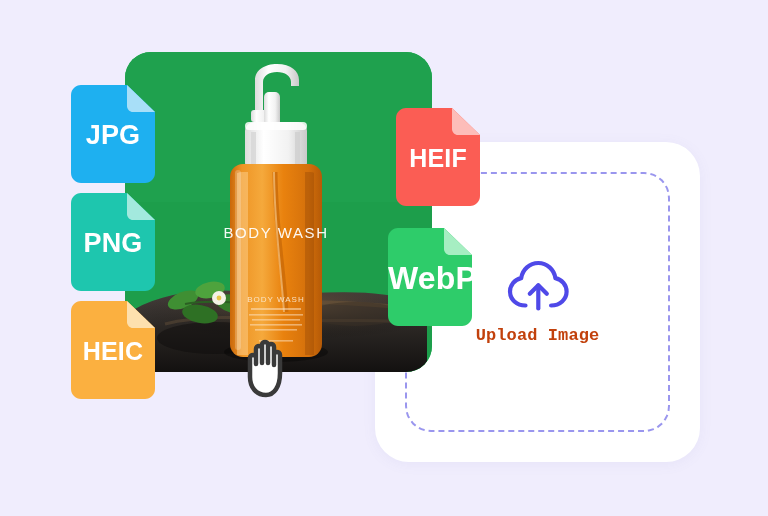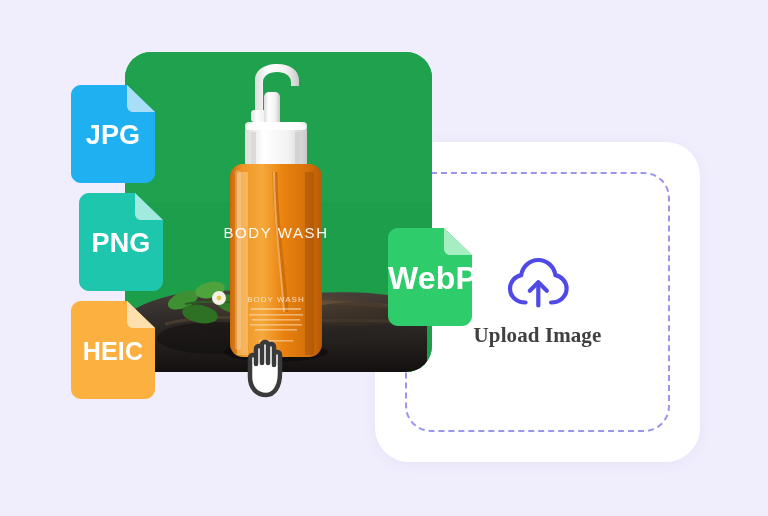--- a/index.html
+++ b/index.html
@@ -46,25 +46,25 @@
     justify-content: center;
     gap: 14px;
     box-sizing: border-box;
   }
   .cloud-upload-icon {
     width: 66px;
     height: 52px;
     display: block;
   }
   .upload-label {
-    font-size: 21px;
+    font-size: 17px;
     font-weight: 600;
-    color: #404040;
+    color: #c2410c;
     letter-spacing: .1px;
-    font-family: Liberation Serif, serif;
+    font-family: Liberation Mono, monospace;
   }
 
   
   .photo-card {
     position: absolute;
     left: 125px;
     top: 52px;
     width: 307px;
     height: 320px;
     border-radius: 26px;
@@ -95,21 +95,21 @@
     right: 0;
     top: 50%;
     transform: translateY(-46%);
     text-align: center;
     color: #ffffff;
     font-weight: 700;
     font-family: "Liberation Sans", sans-serif;
     letter-spacing: .2px;
   }
   .badge-jpg  { left: 71px;  top: 85px;  }
-  .badge-png  { left: 79px;  top: 193px; }
+  .badge-png  { left: 71px;  top: 193px; }
   .badge-heic { left: 71px;  top: 301px; }
   .badge-heif { left: 396px; top: 108px; }
   .badge-webp { left: 388px; top: 228px; }
 
   .badge-jpg  .badge-text { font-size: 27px; text-align: center; }
   .badge-png  .badge-text { font-size: 27px; }
   .badge-heic .badge-text { font-size: 25px; }
   .badge-heif .badge-text { font-size: 25px; }
   .badge-webp .badge-text { font-size: 32px; }
 </style>
@@ -250,20 +250,28 @@
 
   <div class="file-badge badge-heic">
     <svg viewBox="0 0 84 98">
       <path d="M10 0 L56 0 L84 27 L84 88 C84 93.5 79.5 98 74 98 L10 98
                C4.5 98 0 93.5 0 88 L0 10 C0 4.5 4.5 0 10 0 Z" fill="#FBB040"></path>
       <path d="M56 0 L84 27 L62 27 C58.7 27 56 24.3 56 21 Z" fill="#FDE0AE"></path>
     </svg>
     <div class="badge-text">HEIC</div>
   </div>
 
+  <div class="file-badge badge-heif">
+    <svg viewBox="0 0 84 98">
+      <path d="M10 0 L56 0 L84 27 L84 88 C84 93.5 79.5 98 74 98 L10 98
+               C4.5 98 0 93.5 0 88 L0 10 C0 4.5 4.5 0 10 0 Z" fill="#FB5D54"></path>
+      <path d="M56 0 L84 27 L62 27 C58.7 27 56 24.3 56 21 Z" fill="#FDBDB9"></path>
+    </svg>
+    <div class="badge-text">HEIF</div>
+  </div>
 
   <div class="file-badge badge-webp">
     <svg viewBox="0 0 84 98">
       <path d="M10 0 L56 0 L84 27 L84 88 C84 93.5 79.5 98 74 98 L10 98
                C4.5 98 0 93.5 0 88 L0 10 C0 4.5 4.5 0 10 0 Z" fill="#2ECC6A"></path>
       <path d="M56 0 L84 27 L62 27 C58.7 27 56 24.3 56 21 Z" fill="#A6EEC2"></path>
     </svg>
     <div class="badge-text">WebP</div>
   </div>
 

